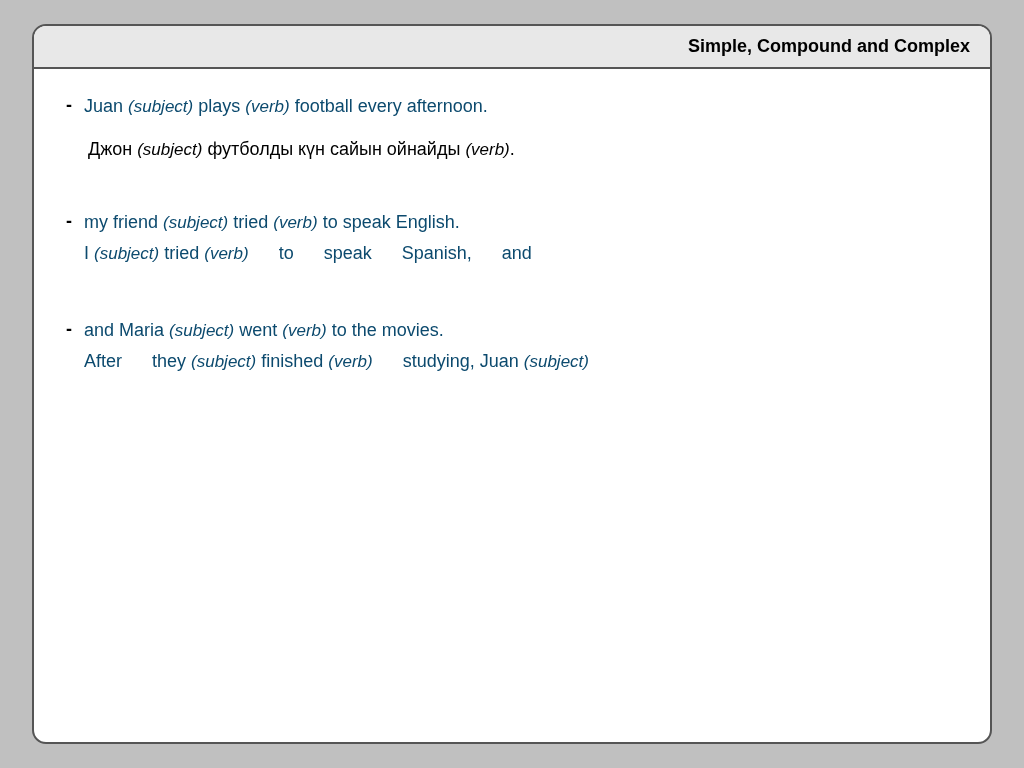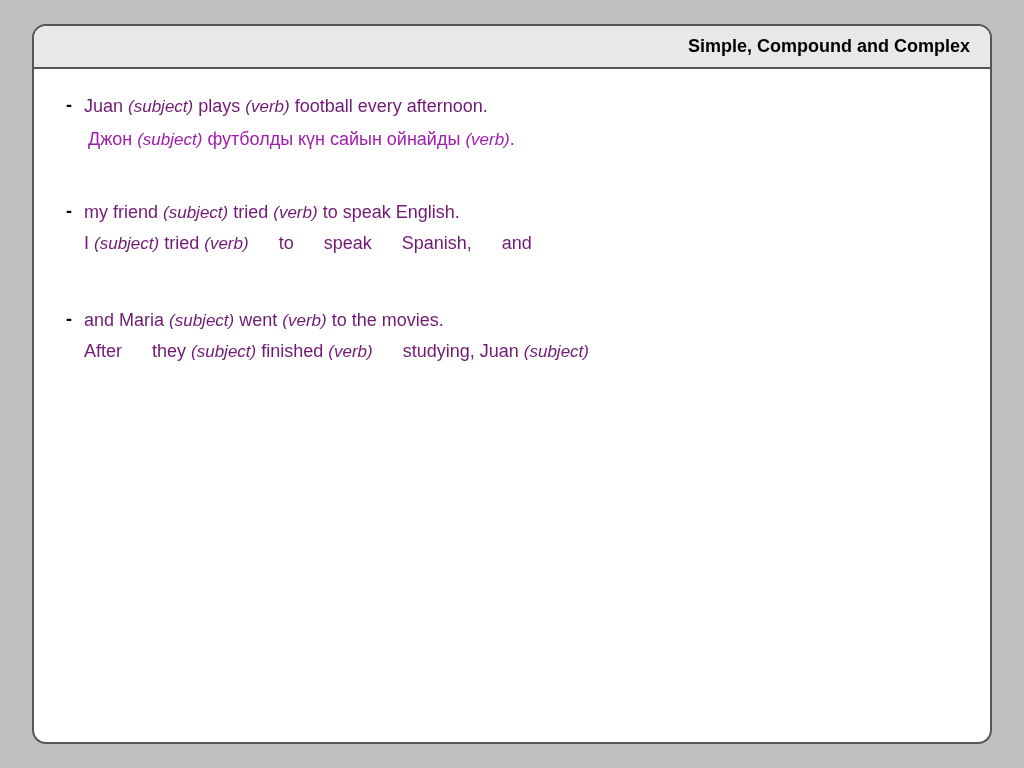--- a/index.html
+++ b/index.html
@@ -67,31 +67,31 @@
       margin-top: 2px;
       flex-shrink: 0;
     }
 
     .sentence-content {
       flex: 1;
     }
 
     .english-line {
       font-size: 18px;
-      color: #701a75;
+      color: #0c4a6e;
       line-height: 1.5;
       margin-bottom: 4px;
     }
 
     .translation-line {
       font-size: 18px;
-      color: #a21caf;
+      color: #000000;
       line-height: 1.5;
       padding-left: 4px;
-      margin-top: 6px;
+      margin-top: 16px;
     }
 
     em {
       font-style: italic;
       font-size: 17px;
     }
 
     .extra-spacer {
       height: 18px;
     }

